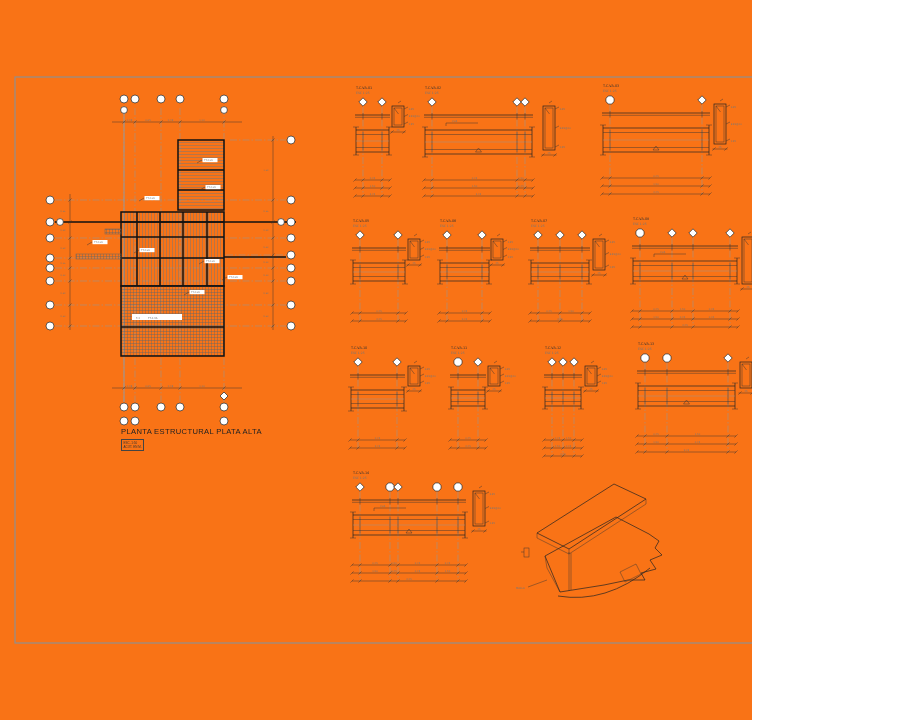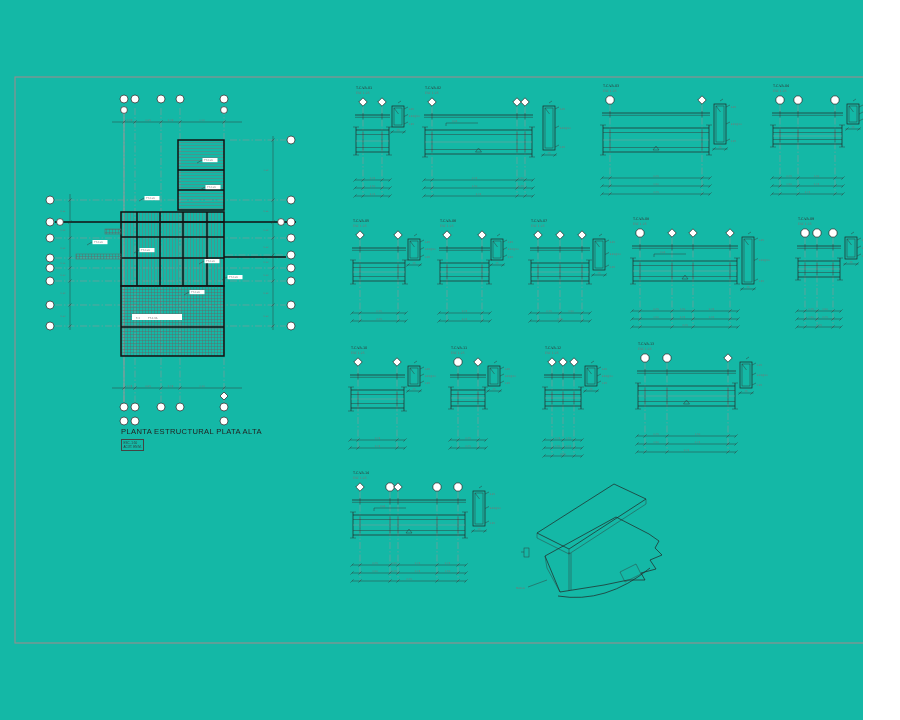--- a/index.html
+++ b/index.html
@@ -1,16 +1,16 @@
 <!DOCTYPE html>
 <html><head>
 <meta charset="utf-8">
 <style>
   html,body{margin:0;padding:0;background:#fff;}
-  .page{position:relative;width:863px;height:720px;background:#14b8a6;overflow:hidden;
+  .page{position:relative;width:752px;height:720px;background:#f97316;overflow:hidden;
         font-family:"Liberation Sans",sans-serif;}
   svg{position:absolute;left:0;top:0;}
   
   .ln{stroke:#222;stroke-width:.7;fill:none}
   .tn{stroke:#333;stroke-width:.45;fill:none}
   .tk{stroke:#111;stroke-width:1.5;fill:none}
   .gy{stroke:#9a9a9a}
   .dd{stroke:#999;stroke-width:.55;stroke-dasharray:7 2 1.5 2;fill:none}
   .bub{fill:#fff;stroke:#222;stroke-width:.7}
   .txt{fill:#333;font-family:"DejaVu Sans","Liberation Sans",sans-serif}

